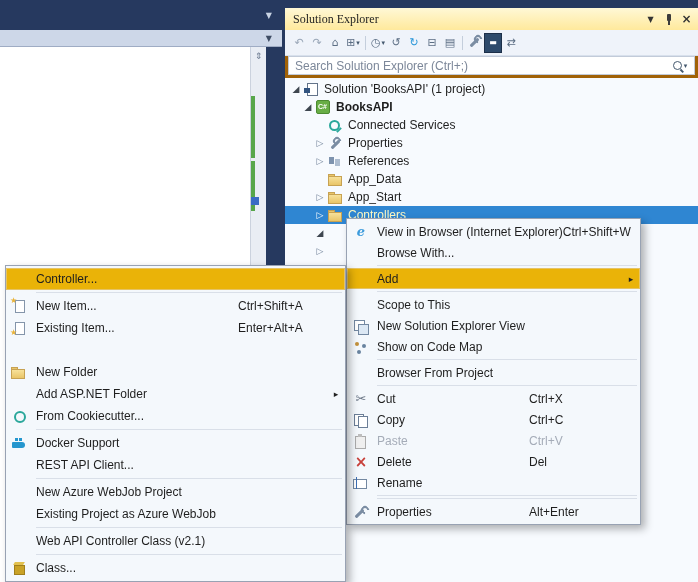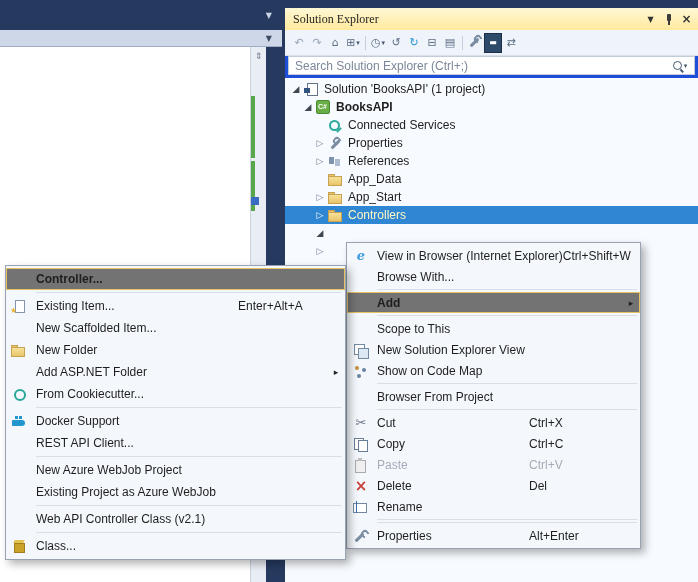--- a/index.html
+++ b/index.html
@@ -39,21 +39,21 @@
               display:flex;align-items:center;padding:0 5px;box-sizing:border-box;}
   .tb-btn{position:relative;height:20px;min-width:18px;display:flex;align-items:center;justify-content:center;padding:0 1px;box-sizing:border-box;}
   .tb-btn.pressed{background:#2D4A6B;border:1px solid #1C2F49;}
   .tb-btn.pressed .tb-glyph{color:#FFFFFF;font-size:8px;}
   .tb-glyph{font-size:11px;line-height:1;color:#5C6E84;font-family:"DejaVu Sans",sans-serif;}
   .tb-caret{display:none;margin-left:1px;}
   .tb-caret.show{display:block;font-size:7px;color:#44586E;font-family:"DejaVu Sans",sans-serif;}
   .tb-caret.show::before{content:"▾";}
   .tb-sep{width:1px;height:14px;background:#C4CEDC;margin:0 3px;}
 
-  .se-search{height:22px;flex:0 0 22px;background:#1d4ed8;padding:0 3px 3px;box-sizing:border-box;display:flex;justify-content:center;}
+  .se-search{height:22px;flex:0 0 22px;background:#a16207;padding:0 3px 3px;box-sizing:border-box;display:flex;justify-content:center;}
   .search-box{flex:1;display:flex;align-items:center;background:#FFFFFF;border:1px solid #C2CBD9;}
   .search-box input{flex:1;border:0;outline:0;padding:0 6px;background:transparent;
                     font-family:"Liberation Sans",sans-serif;font-size:12px;color:#1E1E1E;}
   .search-box input::placeholder{color:#7C8799;}
   .search-btn{width:28px;display:flex;align-items:center;justify-content:center;gap:2px;}
   .mag{position:relative;width:7px;height:7px;border:1.5px solid #44586E;border-radius:50%;}
   .mag::after{content:"";position:absolute;width:4px;height:1.5px;background:#44586E;right:-3px;bottom:-2px;transform:rotate(45deg);}
   .mag-caret{font-size:7px;color:#44586E;font-family:"DejaVu Sans",sans-serif;}
   .mag-caret::before{content:"▾";}
 
@@ -78,25 +78,25 @@
   .connected-services-icon::before{content:"";position:absolute;left:2px;top:3px;width:7px;height:7px;border:2px solid #2AA79B;border-radius:50%;}
   .connected-services-icon::after{content:"";position:absolute;right:1px;bottom:2px;width:6px;height:2px;background:#2AA79B;transform:rotate(-45deg);}
   .references-icon::before{content:"";position:absolute;left:2px;top:4px;width:5px;height:7px;background:#7E93AE;}
   .references-icon::after{content:"";position:absolute;left:8px;top:6px;width:5px;height:7px;background:#AEBDD0;}
   .folder-icon::before,.new-folder-icon::before{content:"";position:absolute;left:1px;top:3px;width:5px;height:3px;background:#E9C568;border:1px solid #C7A253;}
   .folder-icon::after,.new-folder-icon::after{content:"";position:absolute;left:1px;top:5px;width:12px;height:8px;background:linear-gradient(#F7E19A,#E9C568);border:1px solid #C7A253;}
 
   
   .ctx{position:absolute;background:#F4F8FC;border:1px solid #98A2B3;box-shadow:4px 4px 8px rgba(0,0,0,0.30);
        padding:2px 0;box-sizing:border-box;z-index:5;}
-  #main-menu{left:346px;top:218px;width:295px;margin-top:24px;}
+  #main-menu{left:346px;top:218px;width:295px;}
   #add-menu{left:5px;top:265px;width:341px;z-index:6;}
   .menu-row{height:21px;display:flex;align-items:center;padding:0 2px 0 3px;border:1px solid transparent;box-sizing:border-box;white-space:nowrap;}
   #add-menu .menu-row{height:22px;}
-  .menu-row.highlight{background:#737373;border-color:#E5C365;font-weight:bold;}
+  .menu-row.highlight{background:#eab308;border-color:#E5C365;}
   .menu-row.disabled .menu-label,.menu-row.disabled .menu-shortcut{color:#A5ACB8;}
   .menu-label{margin-left:6px;}
   .menu-shortcut{margin-left:auto;flex:0 0 96px;width:96px;text-align:left;}
   #add-menu .menu-shortcut{flex:0 0 92px;width:92px;}
   .sub-arrow{flex:0 0 12px;width:12px;text-align:center;font-size:9px;color:#222;font-family:"DejaVu Sans",sans-serif;}
   .sub-arrow.has-sub::before{content:"▸";}
   .menu-sep{height:1px;background:#D9DFE8;margin:2px 3px 2px 30px;}
   .ic{position:relative;flex:0 0 20px;width:20px;height:16px;display:flex;align-items:center;justify-content:center;font-family:"DejaVu Sans",sans-serif;}
 
   
@@ -384,28 +384,33 @@
   <div class="ctx" id="add-menu">
 
   <div class="menu-row highlight">
         <span class="ic"></span>
         <span class="menu-label">Controller...</span>
         <span class="menu-shortcut"></span>
         <span class="sub-arrow"></span>
       </div>
       <div class="menu-sep"></div>
       <div class="menu-row">
+        <span class="ic new-item-icon"></span>
+        <span class="menu-label">New Item...</span>
+        <span class="menu-shortcut">Ctrl+Shift+A</span>
+        <span class="sub-arrow"></span>
+      </div>
+      <div class="menu-row">
         <span class="ic existing-item-icon"></span>
         <span class="menu-label">Existing Item...</span>
         <span class="menu-shortcut">Enter+Alt+A</span>
         <span class="sub-arrow"></span>
       </div>
       <div class="menu-row">
         <span class="ic"></span>
-        <span class="menu-label">New Scaffolded Item...</span>
         <span class="menu-shortcut"></span>
         <span class="sub-arrow"></span>
       </div>
       <div class="menu-row">
         <span class="ic new-folder-icon"></span>
         <span class="menu-label">New Folder</span>
         <span class="menu-shortcut"></span>
         <span class="sub-arrow"></span>
       </div>
       <div class="menu-row">

